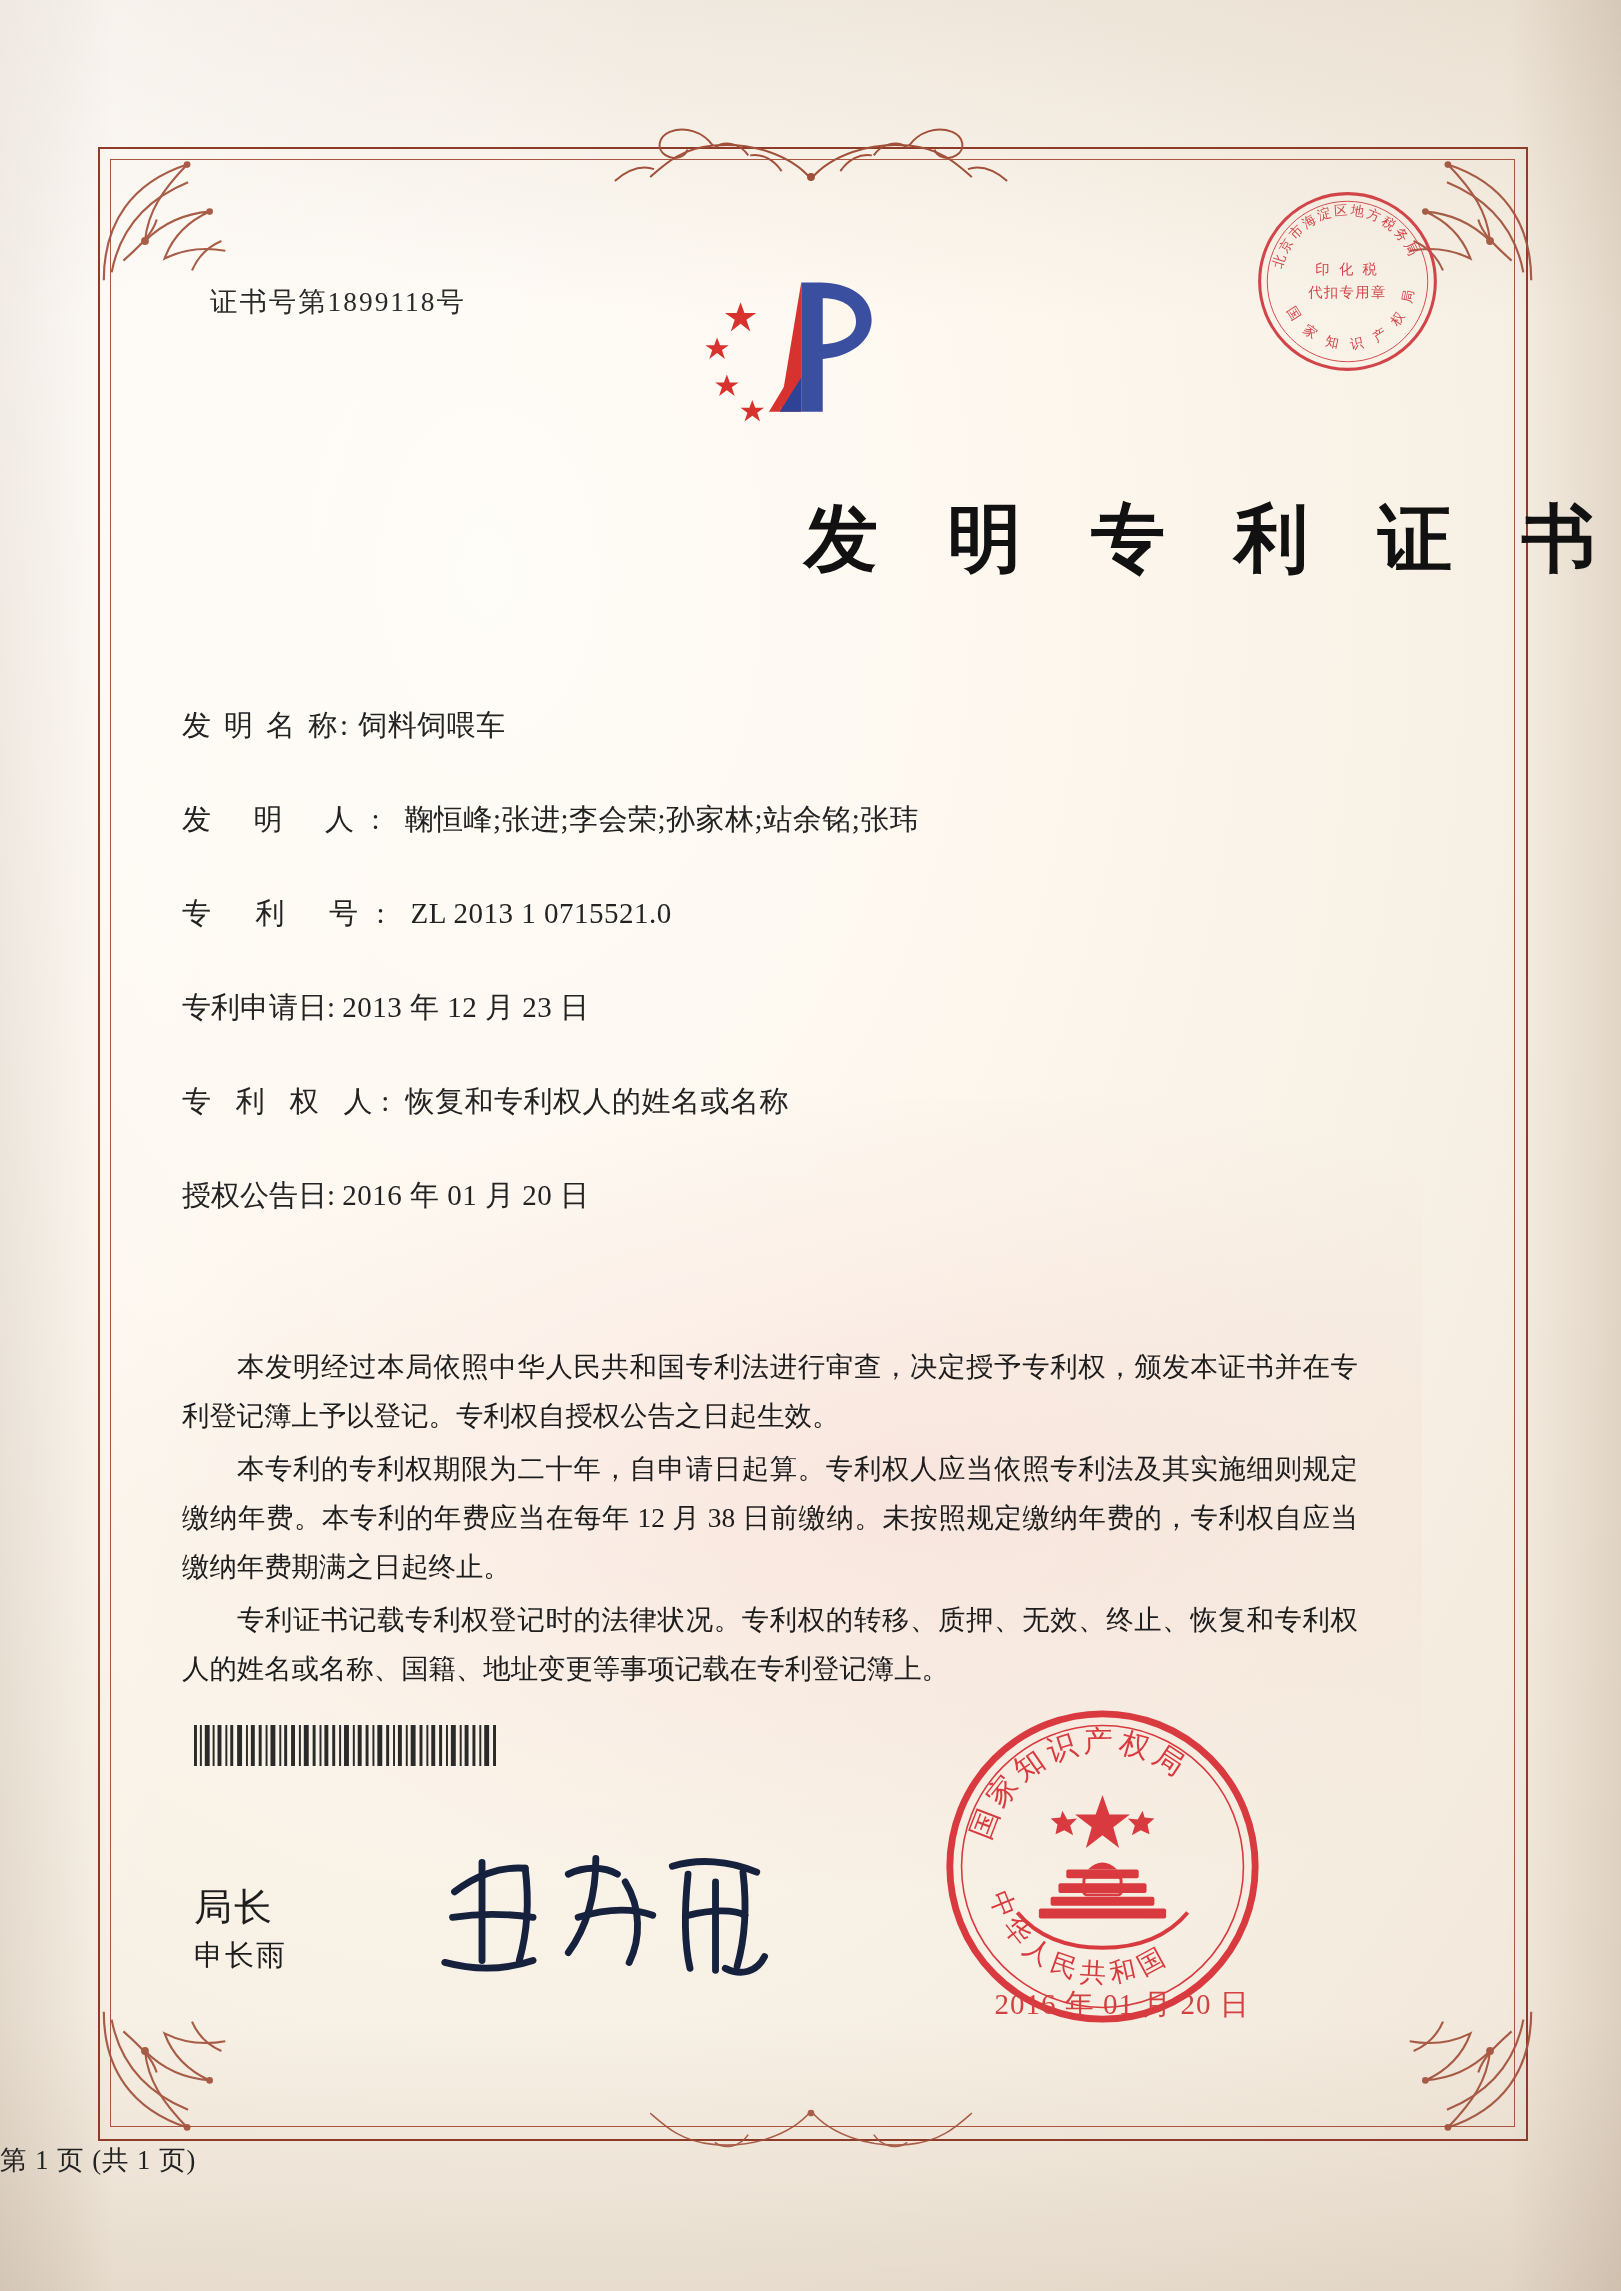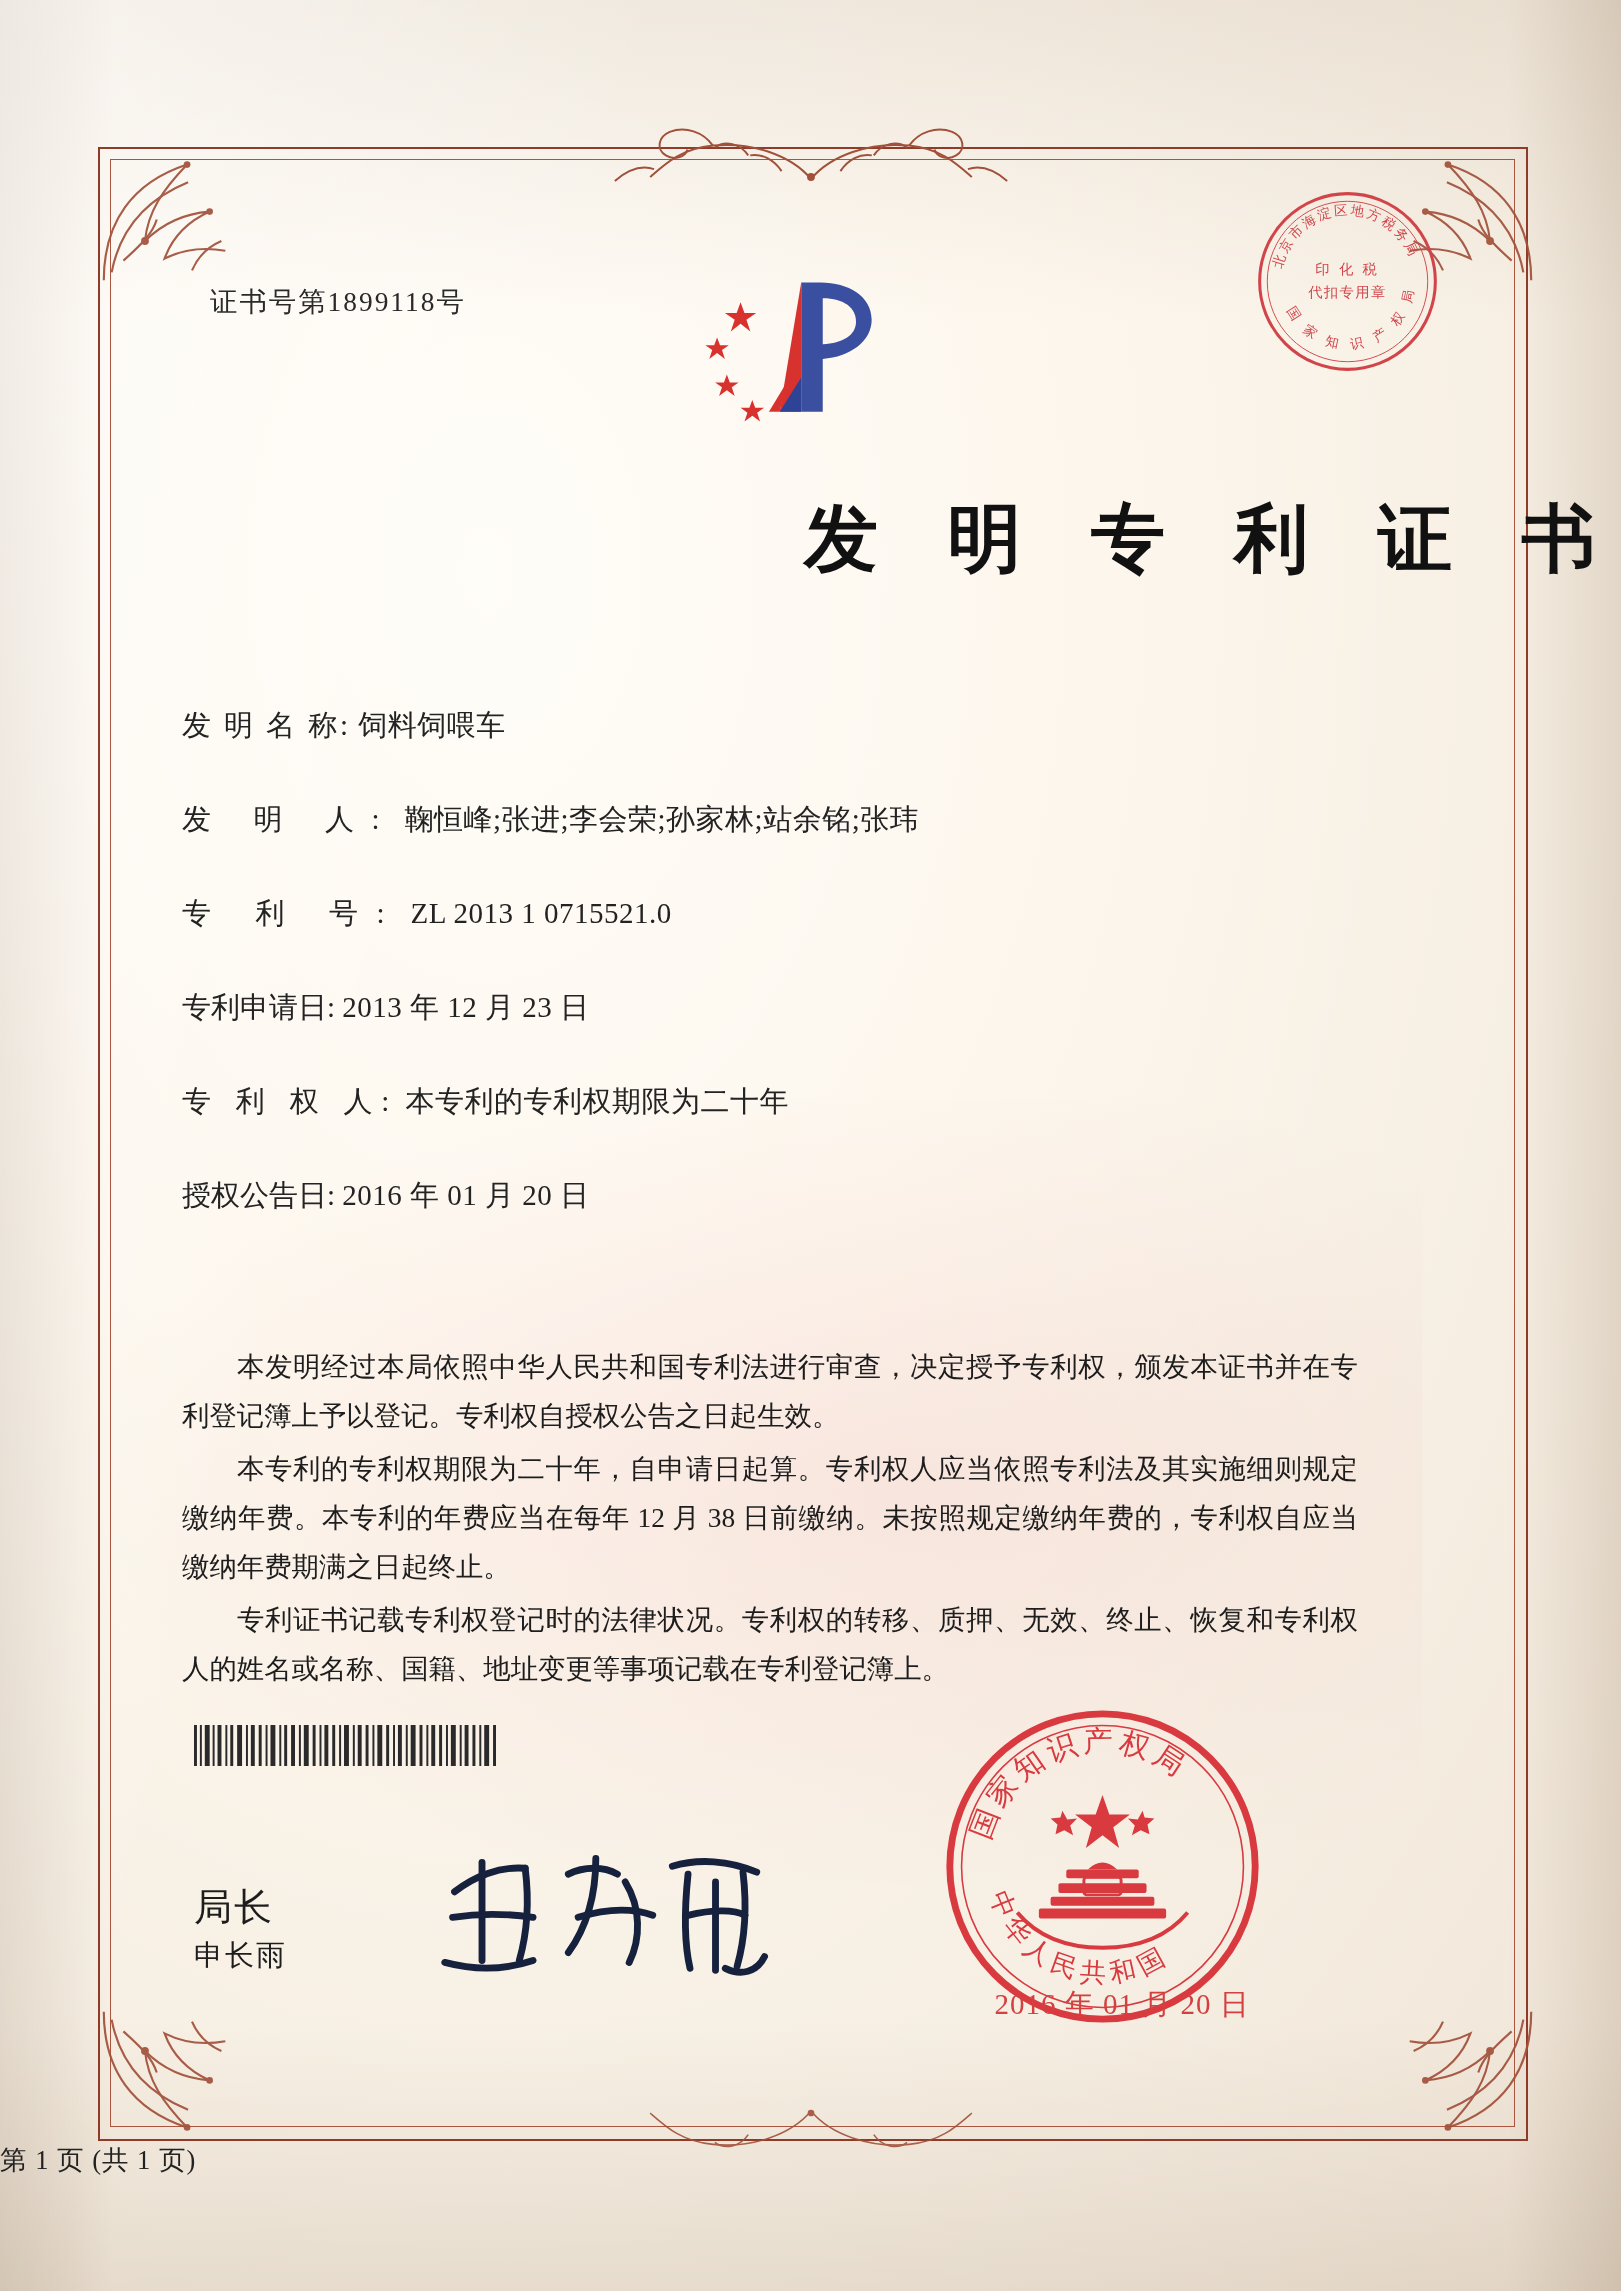--- a/index.html
+++ b/index.html
@@ -280,21 +280,21 @@
     <div class="field f-gap3">
       <span class="lbl">专 利 号:</span>
       <span class="val">ZL 2013 1 0715521.0</span>
     </div>
     <div class="field">
       <span class="lbl">专利申请日:</span>
       <span class="val">2013 年 12 月 23 日</span>
     </div>
     <div class="field f-gap1">
       <span class="lbl">专 利 权 人:</span>
-      <span class="val">本专利的专利权期限为二十年</span>
+      <span class="val">恢复和专利权人的姓名或名称</span>
     </div>
     <div class="field">
       <span class="lbl">授权公告日:</span>
       <span class="val">2016 年 01 月 20 日</span>
     </div>
   </div>
 
   <div class="paras">
     <p>本发明经过本局依照中华人民共和国专利法进行审查，决定授予专利权，颁发本证书并在专利登记簿上予以登记。专利权自授权公告之日起生效。</p>
     <p>本专利的专利权期限为二十年，自申请日起算。专利权人应当依照专利法及其实施细则规定缴纳年费。本专利的年费应当在每年 12 月 38 日前缴纳。未按照规定缴纳年费的，专利权自应当缴纳年费期满之日起终止。</p>

